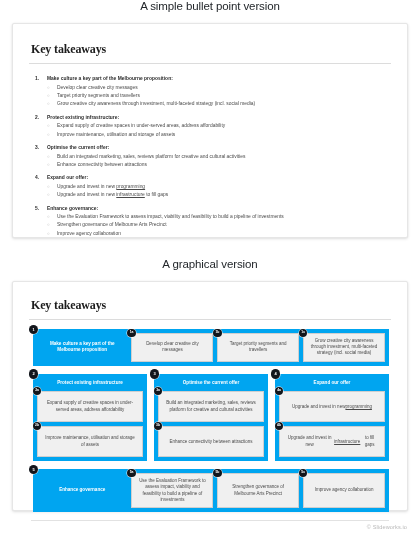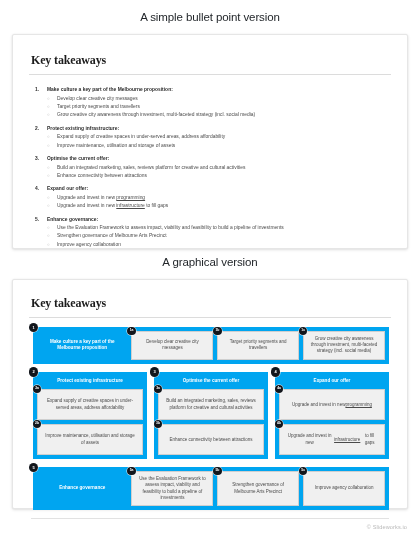--- a/index.html
+++ b/index.html
@@ -21,22 +21,22 @@
   }
 
   
   .section-title {
     text-align: center;
     font-size: 11.5px;
     font-weight: 400;
     color: #23272b;
     letter-spacing: -0.1px;
   }
-  .title-1 { padding-top: 11px; }
-  .title-2 { padding-top: 7px; }
+  .title-1 { padding-top: 0; }
+  .title-2 { padding-top: 20px; }
 
   
   .slide {
     position: relative;
     background: #ffffff;
     border: 1px solid #e6e6e6;
     border-radius: 2px;
     box-shadow: 0 1px 3px rgba(0,0,0,0.13), 0 0 0 0.5px rgba(0,0,0,0.02);
     margin: 0 12px;
   }

